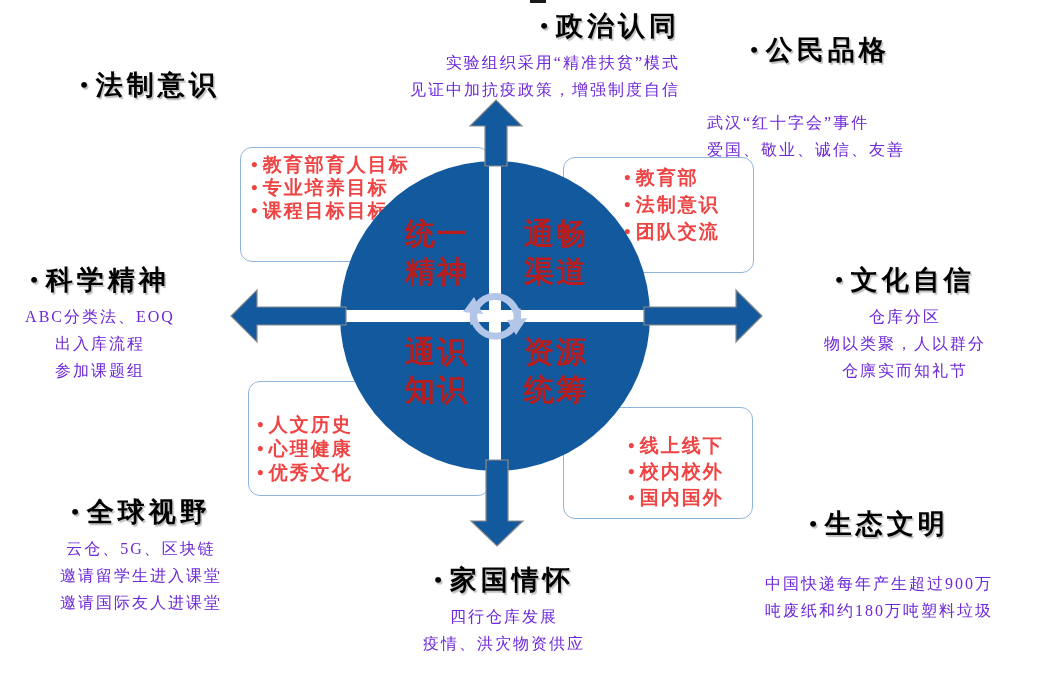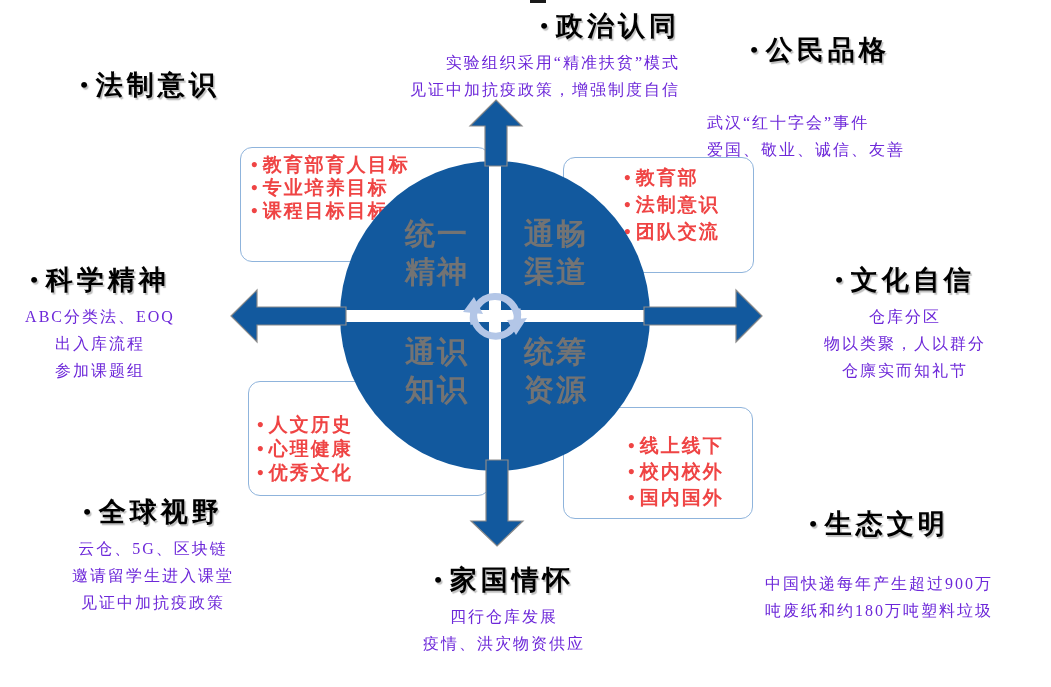--- a/index.html
+++ b/index.html
@@ -16,40 +16,40 @@
   #box-resources{left:563px;top:407px;width:190px;height:112px;padding:25px 0 12px 64px;}
   .box-item{font-weight:bold;font-size:19px;color:#ef4444;letter-spacing:2px;white-space:nowrap;}
   #box-goals .box-item{line-height:23px;}
   #box-channels .box-item{line-height:27px;}
   #box-knowledge .box-item{line-height:24px;}
   #box-resources .box-item{line-height:26px;}
   .bullet{margin-right:5px;letter-spacing:0;}
   
   #graphic{position:absolute;left:0;top:0;z-index:2;}
   
-  .quad{position:absolute;width:130px;text-align:center;color:#737373;font-weight:bold;
+  .quad{position:absolute;width:130px;text-align:center;color:#b91c1c;font-weight:bold;
         font-size:30px;line-height:38px;letter-spacing:2px;z-index:3;}
   #quad-tl{left:372px;top:215px;}
   #quad-tr{left:491px;top:215px;}
   #quad-bl{left:372px;top:333px;}
   #quad-br{left:491px;top:333px;}
   
   .topic{position:absolute;text-align:center;z-index:3;}
   .topic-heading{font-size:27px;font-weight:bold;color:#000;letter-spacing:4px;
                  white-space:nowrap;text-shadow:1.5px 1.5px 1px rgba(110,110,110,0.45);}
   .topic-heading .bullet{font-size:22px;vertical-align:2px;margin-right:8px;}
   .topic-lines{margin-top:5px;font-size:16px;line-height:27px;color:#6d28d9;letter-spacing:2px;}
   .topic-line{white-space:nowrap;}
   #topic-political{left:320px;top:8px;width:360px;text-align:right;}
   #topic-civic{left:695px;top:32px;width:250px;}
   #topic-civic .topic-lines{text-align:left;padding-left:12px;margin-top:41px;}
   #topic-legal{left:40px;top:67px;width:220px;text-align:center;}
   #topic-science{left:0px;top:262px;width:200px;}
   #topic-culture{left:788px;top:262px;width:234px;}
-  #topic-global{left:40px;top:494px;width:226px;}
+  #topic-global{left:28px;top:494px;width:226px;}
   #topic-homeland{left:388px;top:562px;width:232px;}
   #topic-ecology{left:733px;top:506px;width:292px;}
   #topic-ecology .topic-lines{margin-top:28px;}
   
   #top-artifact{position:absolute;left:530px;top:0;width:16px;height:3px;background:#1a1a1a;z-index:4;}
 </style>
 </head>
 <body>
 
 <div id="canvas">
@@ -101,22 +101,22 @@
   </div>
   <div class="quad" id="quad-tr">
     <div>通畅</div>
     <div>渠道</div>
   </div>
   <div class="quad" id="quad-bl">
     <div>通识</div>
     <div>知识</div>
   </div>
   <div class="quad" id="quad-br">
+    <div>资源</div>
     <div>统筹</div>
-    <div>资源</div>
   </div>
 
   <div class="topic" id="topic-political">
     <div class="topic-heading"><span class="bullet">•</span><span>政治认同</span></div>
     <div class="topic-lines">
       <div class="topic-line">实验组织采用“精准扶贫”模式</div>
       <div class="topic-line">见证中加抗疫政策，增强制度自信</div>
     </div>
   </div>
   <div class="topic" id="topic-civic">
@@ -143,21 +143,21 @@
       <div class="topic-line">仓库分区</div>
       <div class="topic-line">物以类聚，人以群分</div>
       <div class="topic-line">仓廪实而知礼节</div>
     </div>
   </div>
   <div class="topic" id="topic-global">
     <div class="topic-heading"><span class="bullet">•</span><span>全球视野</span></div>
     <div class="topic-lines">
       <div class="topic-line">云仓、5G、区块链</div>
       <div class="topic-line">邀请留学生进入课堂</div>
-      <div class="topic-line">见证中加抗疫政策</div>
+      <div class="topic-line">邀请国际友人进课堂</div>
     </div>
   </div>
   <div class="topic" id="topic-homeland">
     <div class="topic-heading"><span class="bullet">•</span><span>家国情怀</span></div>
     <div class="topic-lines">
       <div class="topic-line">四行仓库发展</div>
       <div class="topic-line">疫情、洪灾物资供应</div>
     </div>
   </div>
   <div class="topic" id="topic-ecology">

